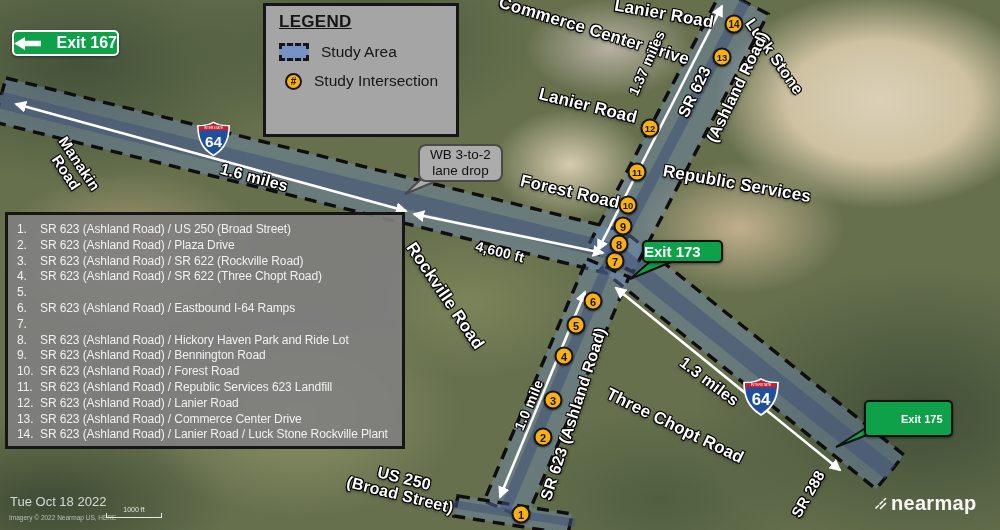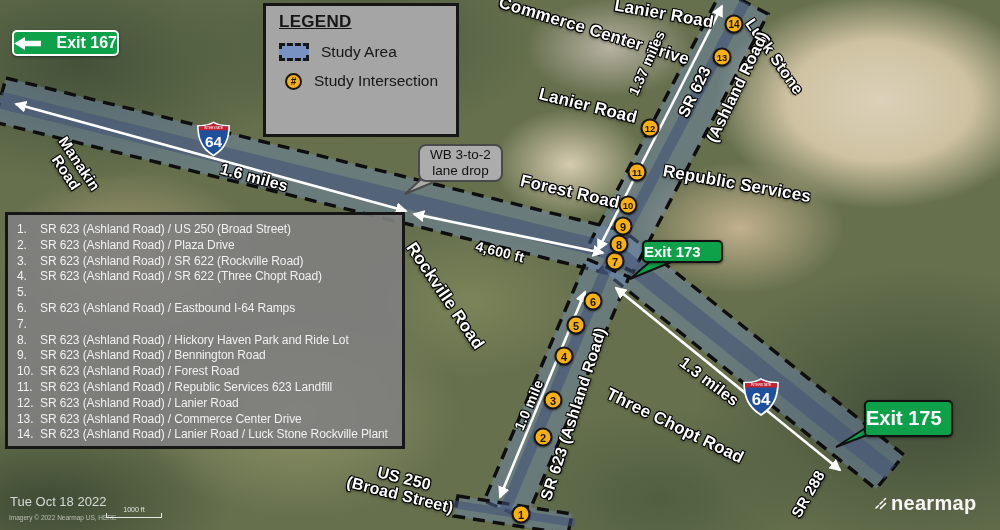--- a/index.html
+++ b/index.html
@@ -36,21 +36,21 @@
   .marker{position:absolute;z-index:20;width:19px;height:19px;border-radius:50%;
     background:var(--marker);border:2px solid #151515;box-sizing:border-box;color:#161616;
     display:flex;align-items:center;justify-content:center;font-weight:700;
     transform:translate(-50%,-50%);box-shadow:0 1px 2px rgba(0,0,0,.5);}
 
   .exit-sign{position:absolute;z-index:30;display:flex;align-items:center;justify-content:space-between;
     gap:7px;background:var(--exit-green);color:#fff;font-weight:700;border-radius:5px;
     box-sizing:border-box;box-shadow:0 1px 3px rgba(0,0,0,.5);}
   #exit-167{left:12px;top:30px;width:107px;height:26px;border:2px solid #fff;font-size:16px;}
   #exit-173{left:642px;top:240px;width:81px;height:23px;border:2px solid #111;font-size:15px;}
-  #exit-175{left:864px;top:400px;width:89px;height:37px;border:2px solid #111;font-size:20px;}
+  #exit-175{left:864px;top:400px;width:89px;height:37px;border:2px solid #111;font-size:11px;padding-left:35px;}
 
   .callout{position:absolute;z-index:30;left:418px;top:144px;width:85px;height:38px;
     background:#acacac;border:2px solid #4a4a4a;border-radius:8px;box-sizing:border-box;
     display:flex;flex-direction:column;align-items:center;justify-content:center;
     color:#111;font-size:13.5px;line-height:16px;}
 
   .legend{position:absolute;z-index:40;left:263px;top:3px;width:196px;height:134px;
     background:#a5a5a5;border:3px solid #161616;box-sizing:border-box;padding:6px 0 0 13px;color:#161616;}
   .legend-title{font-size:17px;font-weight:800;text-decoration:underline;letter-spacing:.3px;}
   .legend-row{display:flex;align-items:center;gap:12px;margin-top:11px;}

